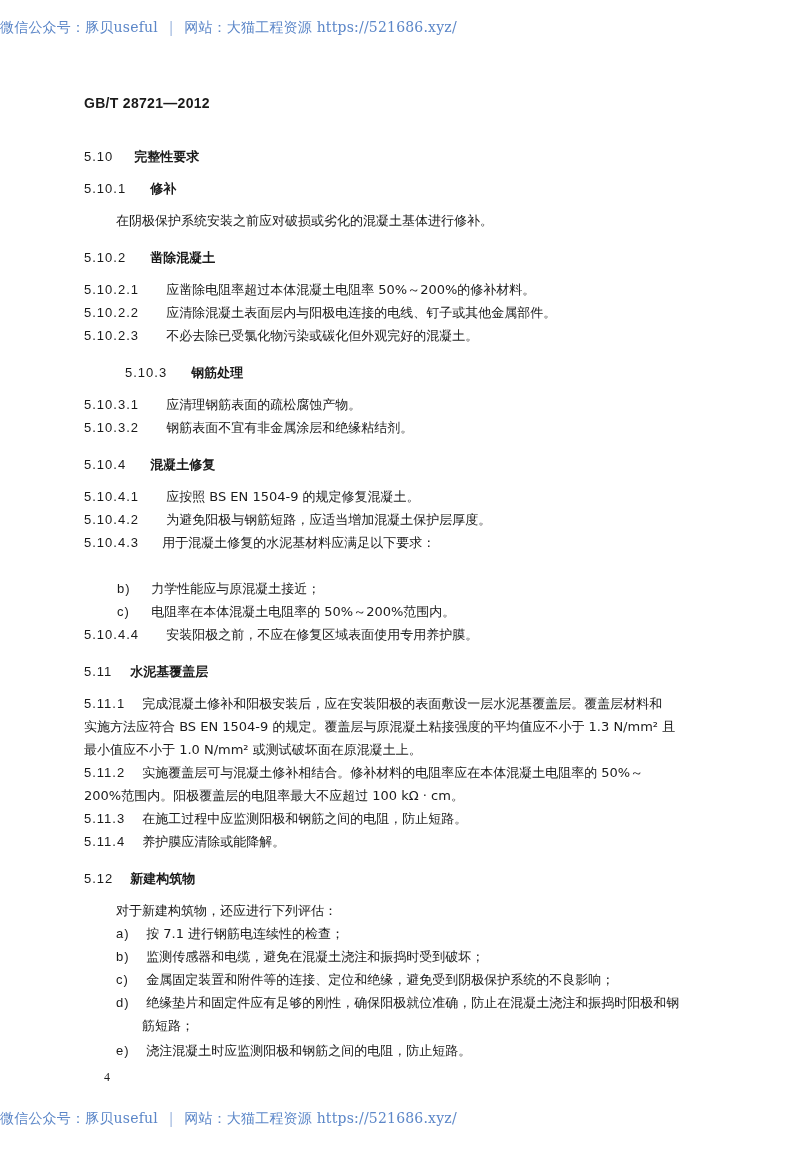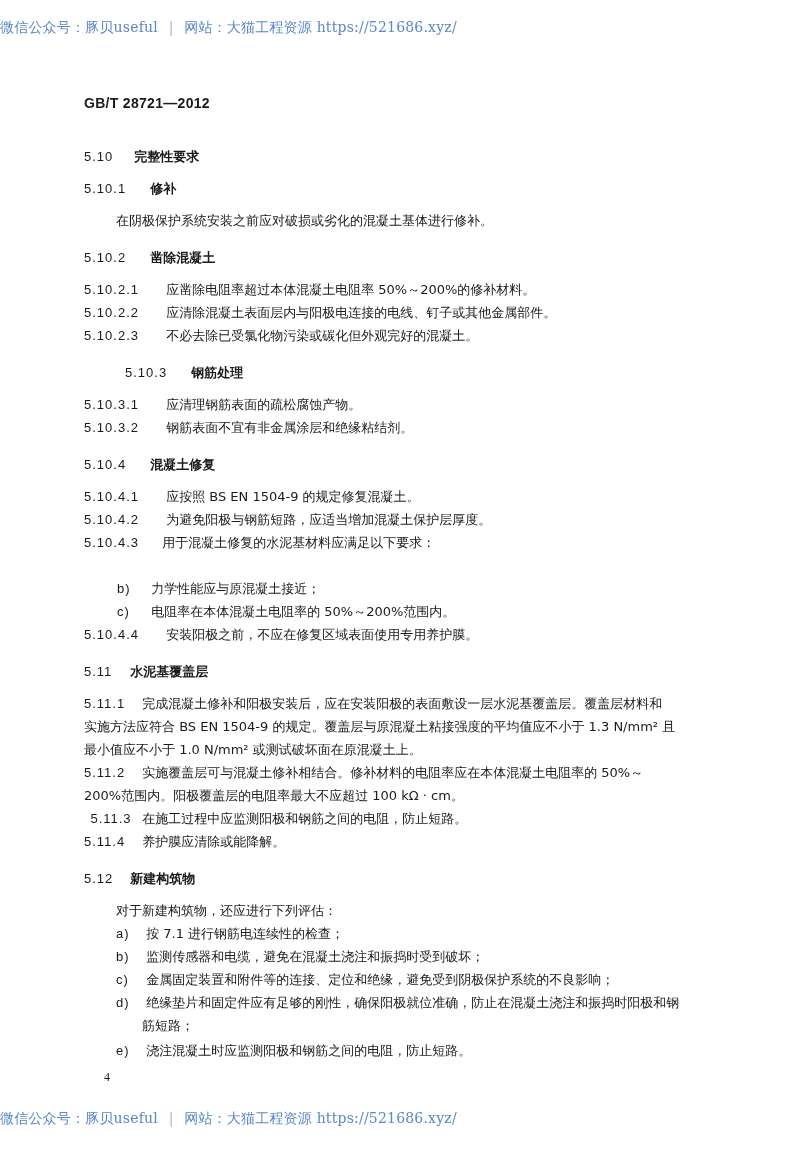--- a/index.html
+++ b/index.html
@@ -124,21 +124,21 @@
   </div>
   <div class="line" style="left:84px; top:718px;">实施方法应符合 BS EN 1504-9 的规定。覆盖层与原混凝土粘接强度的平均值应不小于 1.3 N/mm² 且</div>
   <div class="line" style="left:84px; top:741px;">最小值应不小于 1.0 N/mm² 或测试破坏面在原混凝土上。</div>
 
   <div class="line" style="left:84px; top:764px;">
     <span class="num" style="width:54px;">5.11.2</span>
     <span>实施覆盖层可与混凝土修补相结合。修补材料的电阻率应在本体混凝土电阻率的 50%～</span>
   </div>
   <div class="line" style="left:84px; top:787px;text-align:right;">200%范围内。阳极覆盖层的电阻率最大不应超过 100 kΩ · cm。</div>
   <div class="line" style="left:84px; top:810px;">
-    <span class="num" style="width:54px;text-align:center;">5.11.3</span>
+    <span class="num" style="width:54px;">5.11.3</span>
     <span>在施工过程中应监测阳极和钢筋之间的电阻，防止短路。</span>
   </div>
   <div class="line" style="left:84px; top:833px;">
     <span class="num" style="width:54px;">5.11.4</span>
     <span>养护膜应清除或能降解。</span>
   </div>
 
   <div class="line h" style="left:84px; top:870px;">
     <span class="num" style="width:42px;">5.12</span>
     <span class="txt">新建构筑物</span>

